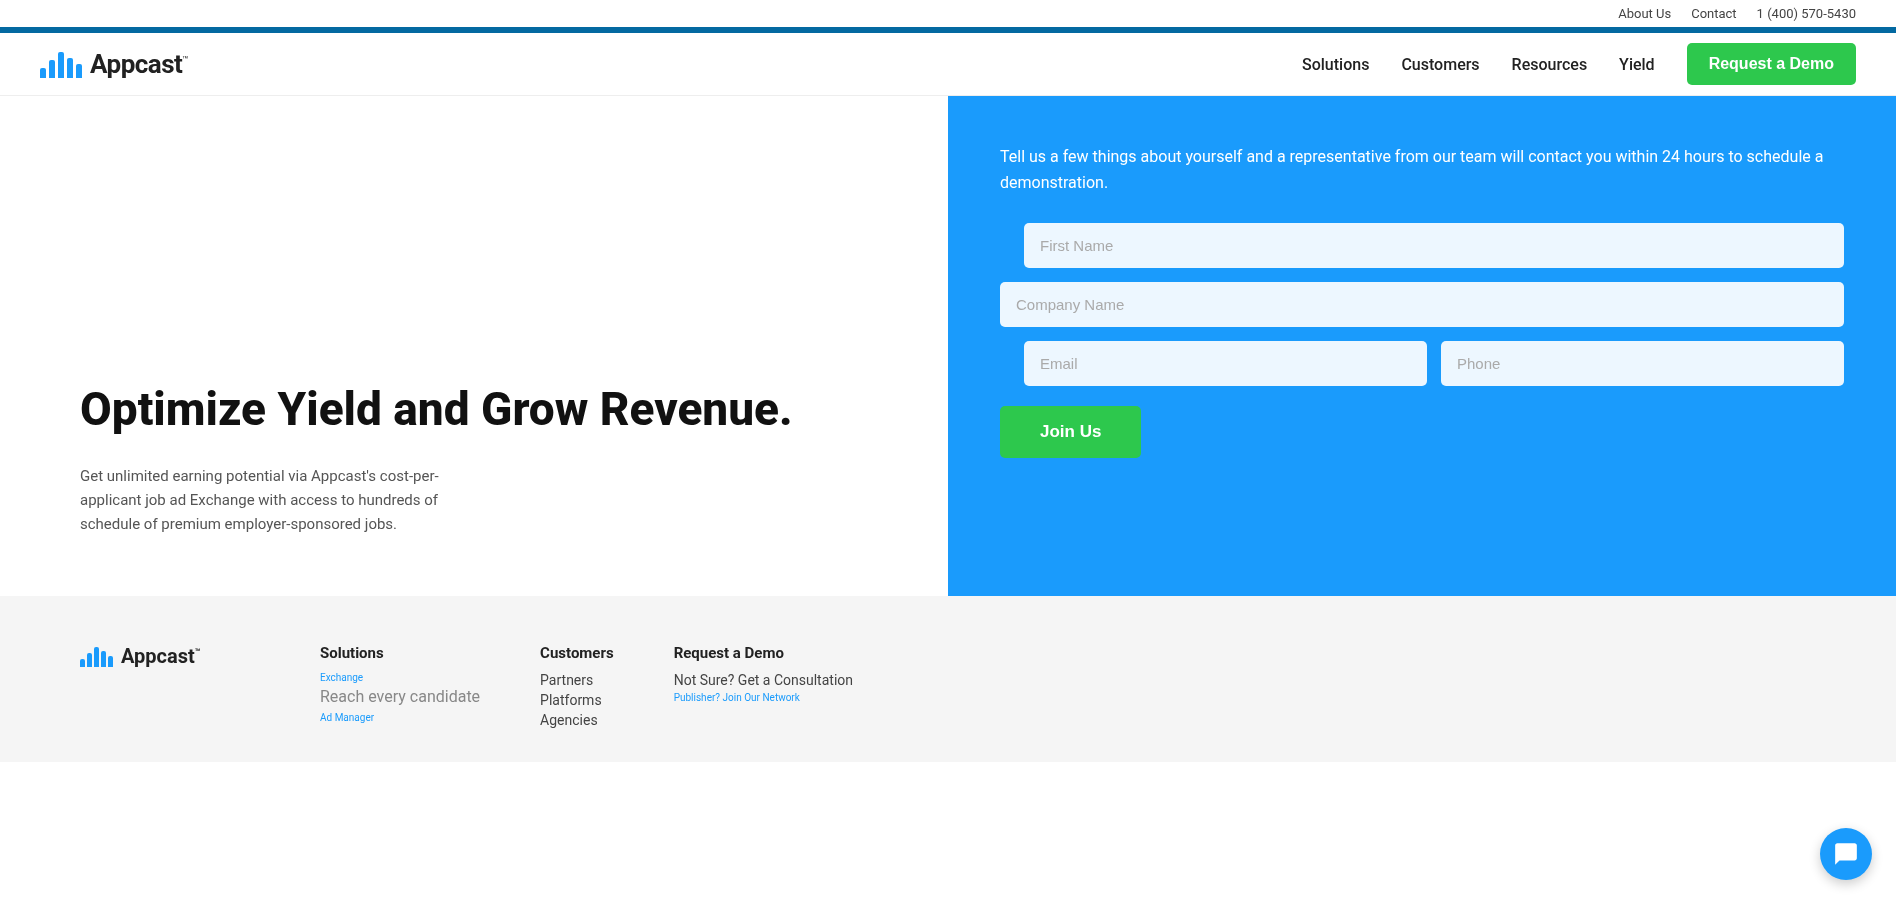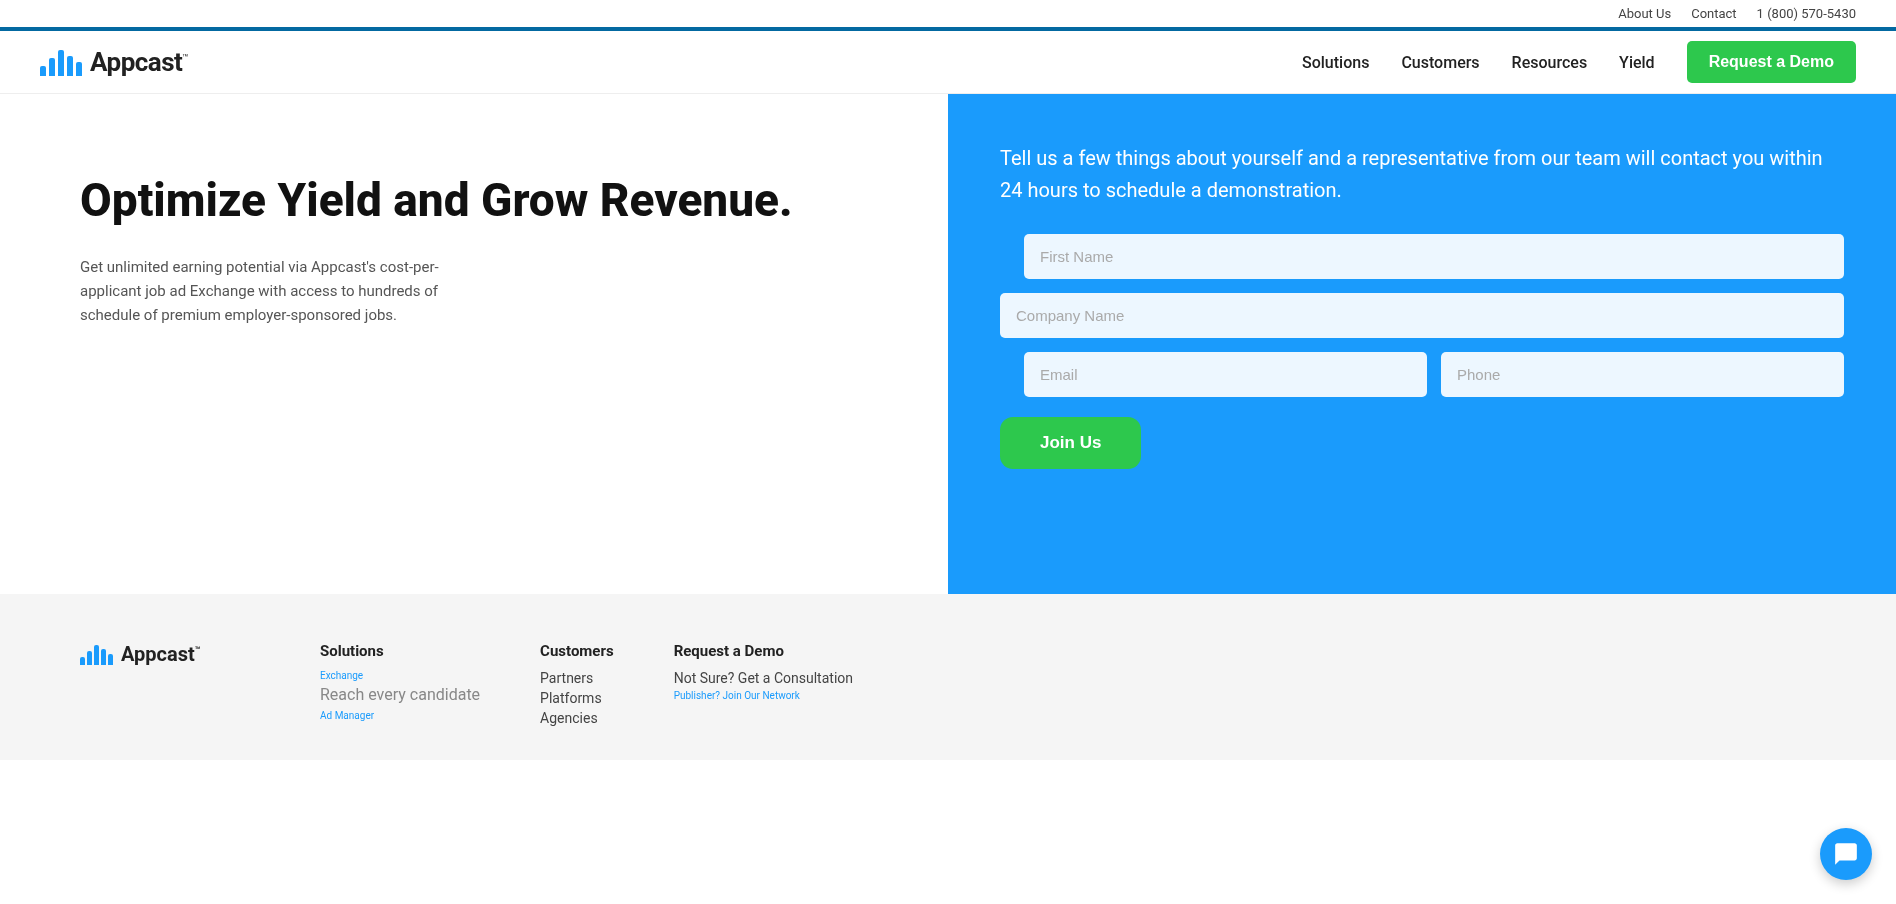--- a/index.html
+++ b/index.html
@@ -6,21 +6,21 @@
     body { font-family: -apple-system, BlinkMacSystemFont, 'Segoe UI', Roboto, sans-serif; background: #fff; }
 
     
     .top-bar {
       display: flex;
       justify-content: flex-end;
       align-items: center;
       padding: 6px 40px;
       font-size: 13px;
       color: #444;
-      border-bottom: 4px solid #0369a1;
+      border-bottom: 6px solid #0369a1;
       gap: 20px;
     }
     .top-bar a { color: #444; text-decoration: none; }
 
     
     .header {
       display: flex;
       align-items: center;
       justify-content: space-between;
       padding: 10px 40px;
@@ -82,21 +82,21 @@
     .hero {
       display: flex;
       min-height: 500px;
     }
     .hero-left {
       flex: 0 0 50%;
       padding: 80px 60px 60px 80px;
       background: #fff;
       display: flex;
       flex-direction: column;
-      justify-content: flex-start;
+      justify-content: flex-end;
     }
     .hero-title {
       font-size: 46px;
       font-weight: 800;
       color: #111;
       line-height: 1.15;
       margin-bottom: 28px;
     }
     .hero-desc {
       font-size: 15px;
@@ -106,21 +106,21 @@
     }
     .hero-right {
       flex: 0 0 50%;
       background: #1a9bfc;
       padding: 48px 52px;
       display: flex;
       flex-direction: column;
     }
     .form-intro {
       color: #fff;
-      font-size: 20px;
+      font-size: 16px;
       line-height: 1.6;
       margin-bottom: 28px;
     }
     .demo-form {
       display: flex;
       flex-direction: column;
       gap: 14px;
     }
     .form-row {
       display: flex;
@@ -135,21 +135,21 @@
       font-size: 15px;
       color: #333;
       background: rgba(255,255,255,0.92);
       outline: none;
     }
     .form-input::placeholder { color: #aaa; }
     .btn-join {
       background: #2dc84d;
       color: #fff;
       border: none;
-      border-radius: 13px;
+      border-radius: 5px;
       padding: 16px 40px;
       font-size: 17px;
       font-weight: 700;
       cursor: pointer;
       align-self: flex-start;
       margin-top: 6px;
     }
 
     
     .footer {
@@ -239,21 +239,21 @@
       height: 26px;
       fill: #fff;
     }
   </style>
 </head>
 <body>
 
 <div class="top-bar">
   <a>About Us</a>
   <a>Contact</a>
-  <span>1 (800) 570-5430</span>
+  <span>1 (400) 570-5430</span>
 </div>
 
 <header class="header">
   <div class="logo-area">
     <div class="logo-bars">
       <span></span>
         <span></span>
         <span></span>
         <span></span>
         <span></span>

